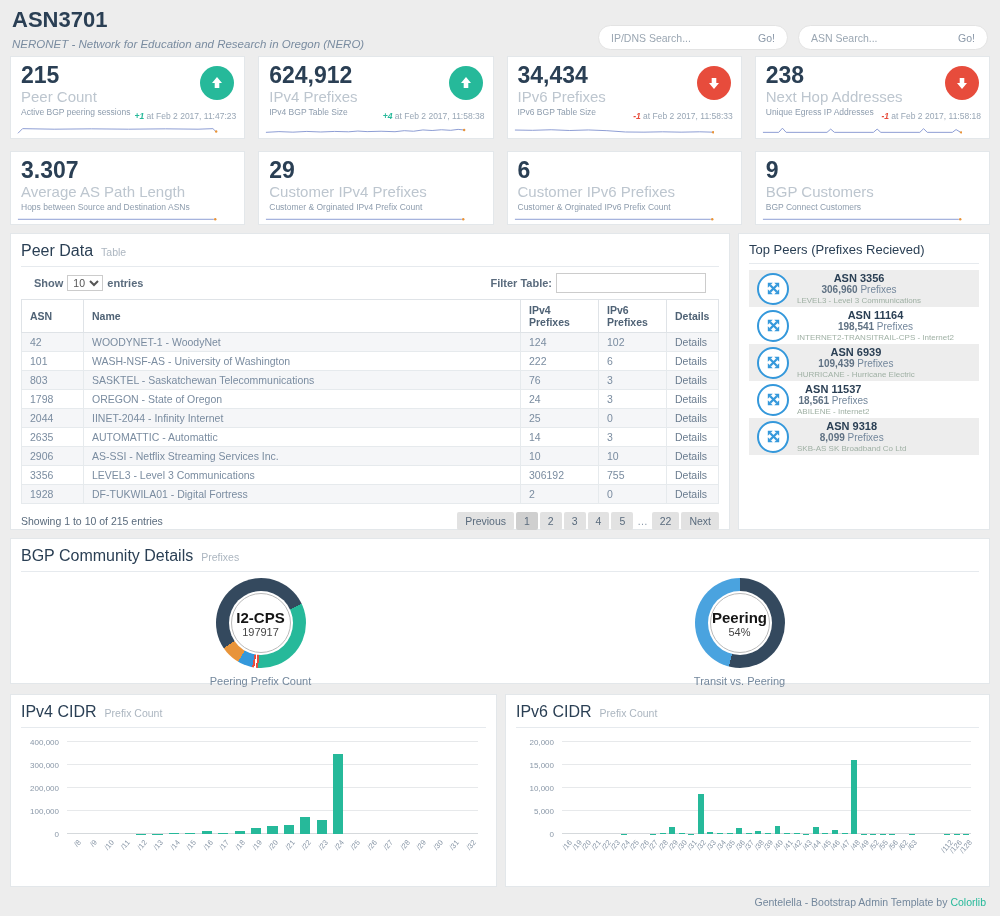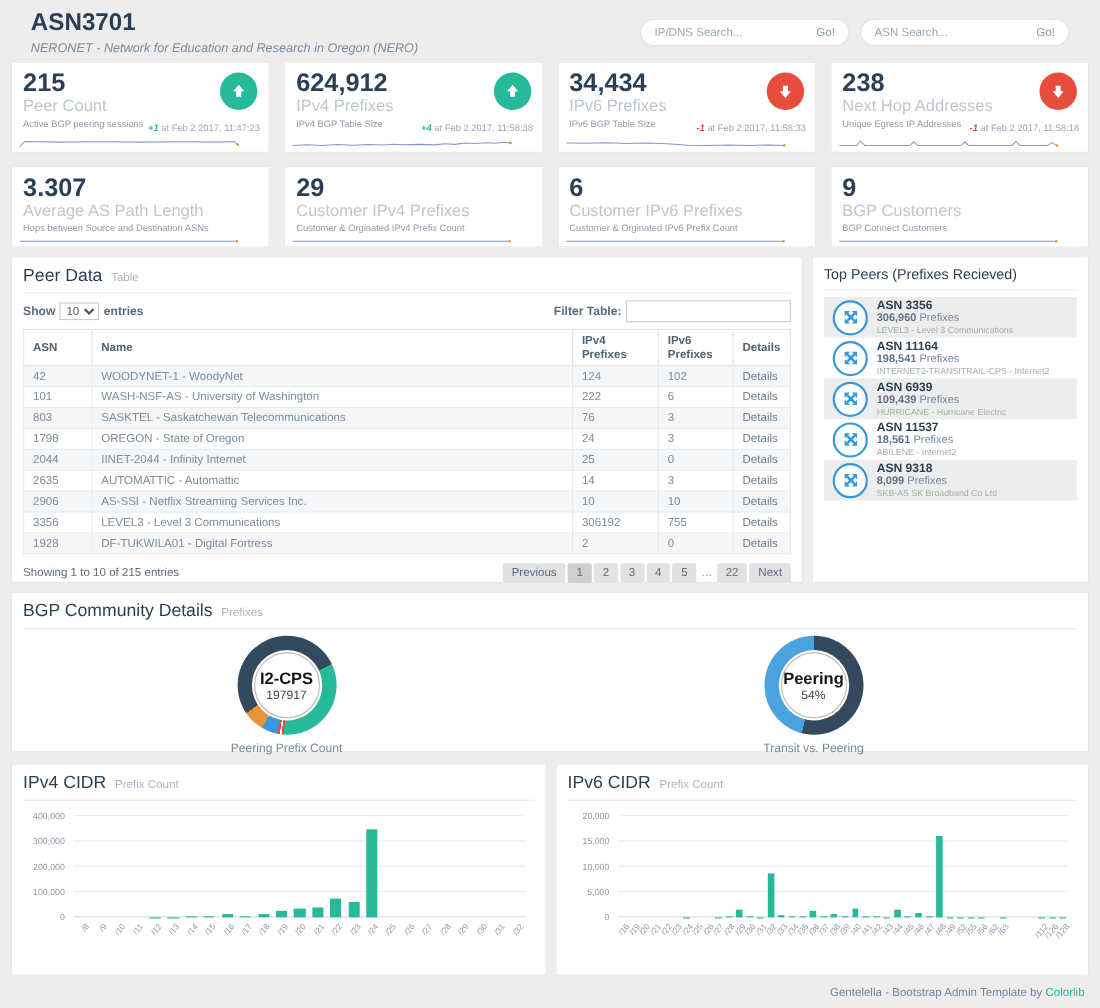--- a/index.html
+++ b/index.html
@@ -5,21 +5,21 @@
   * { box-sizing: border-box; margin: 0; padding: 0; }
   html,body { width:1000px; height:916px; }
   body {
     background:#EDEDED;
     font-family:"Liberation Sans", sans-serif;
     color:#73879C;
     overflow:hidden;
     position:relative;
   }
   
-  .topbar { display:flex; justify-content:space-between; align-items:center; padding:7px 28px 2px; height:52px; }
+  .topbar { display:flex; justify-content:space-between; align-items:flex-end; padding:7px 12px 2px; height:52px; }
   .page-title { font-size:22px; font-weight:bold; color:#2A3F54; }
   .page-subtitle { font-size:11.5px; font-style:italic; color:#7A8CA0; margin-top:5px; }
   .searches { display:flex; gap:10px; margin-top:2px; }
   .search-pill { display:flex; align-items:center; background:#fff; border:1px solid #E3E3E3; border-radius:22px; height:25px; width:190px; padding:0 12px; }
   .search-pill input { flex:1; border:none; outline:none; background:transparent; font-size:10.5px; color:#555; min-width:0; }
   .search-pill input::placeholder { color:#9AA6B2; }
   .search-pill button { border:none; background:none; font-size:10.5px; color:#8A98A8; cursor:pointer; }
   
   .tiles { display:grid; grid-template-columns:repeat(4,1fr); gap:13px; padding:4px 10px 0; }
   .tile { background:#fff; border:1px solid #E3E7EA; position:relative; height:83px; padding:6px 10px 0; overflow:hidden; }
@@ -36,39 +36,39 @@
   .delta.down { color:#E74C3C; }
   .spark { position:absolute; left:6px; right:6px; bottom:1px; height:13px; }
   
   .panel { background:#fff; border:1px solid #E3E7EA; padding:8px 10px; }
   .panel-title-row { display:flex; align-items:baseline; gap:8px; border-bottom:1px solid #E6EAEE; padding-bottom:6px; }
   .panel-title { font-size:16px; color:#2A3F54; }
   .panel-sub { font-size:10.5px; color:#ACB6C0; }
   
   .main-row { display:flex; gap:8px; padding:0 10px; margin-top:8px; }
   .peer-panel { width:720px; height:297px; }
-  .table-controls { display:flex; justify-content:space-between; align-items:center; font-size:11px; color:#5A6B7D; margin:6px 0 6px; }
+  .table-controls { display:flex; justify-content:space-between; align-items:center; font-size:11px; color:#5A6B7D; margin:6px 13px 6px; }
   .show-group { display:flex; align-items:center; gap:4px; font-weight:bold; }
   select.page-size { font-size:10.5px; border:1px solid #CCC; background:#fff; color:#555; padding:0 1px; }
   .filter-group { display:flex; align-items:center; font-weight:bold; }
   .filter-group input { width:150px; height:20px; border:1px solid #CCC; margin-left:4px; outline:none; padding:0 4px; font-size:10.5px; color:#555; }
   table.peer { width:100%; border-collapse:collapse; table-layout:fixed; font-size:10.5px; }
   .peer th { font-weight:bold; text-align:left; color:#4F6275; padding:4px 8px; border:1px solid #DFE3E7; }
   .peer td { padding:3px 8px; border:1px solid #E6EAED; color:#7A8CA0; overflow:hidden; white-space:nowrap; }
   .peer tbody tr:nth-child(odd) { background:#F5F6F8; }
   .details-link { color:#6A7C8F; text-decoration:none; cursor:pointer; }
   .table-footer { display:flex; justify-content:space-between; align-items:center; margin-top:8px; font-size:10.5px; color:#5A6B7D; }
   .pager { display:flex; gap:2px; align-items:center; }
   .pager .pg { background:#E2E2E2; color:#5A6B7D; font-size:10.5px; padding:3px 8px; border:none; cursor:pointer; border-radius:2px; }
   .pager .pg.active { background:#CFCFCF; }
   .pager .dots { padding:0 2px; color:#8A98A8; font-size:10.5px; }
   
   .peers-side { width:252px; height:297px; }
   .peers-side .panel-title-row { border-bottom:1px solid #E6EAEE; }
-  .peer-list { margin-top:6px; }
+  .peer-list { margin-top:6px;text-align:center; }
   .peer-item { display:flex; gap:8px; padding:3px 8px; align-items:center; height:37px; cursor:pointer; }
   .peer-item:nth-child(odd) { background:#EDEDED; }
   .peer-icon { width:32px; height:32px; border:2px solid #3498DB; border-radius:50%; display:flex; align-items:center; justify-content:center; flex:0 0 auto; background:#fff; }
   .pi-text { min-width:0; }
   .pi-asn { font-size:11px; font-weight:bold; color:#2A3F54; line-height:1.15; }
   .pi-pref { font-size:10px; color:#73879C; line-height:1.15; }
   .pi-pref b { color:#5F7183; }
   .pi-desc { font-size:8px; color:#9FB0A4; line-height:1.2; white-space:nowrap; overflow:hidden; }
   
   .community-panel { margin:8px 10px 10px; height:146px; }

